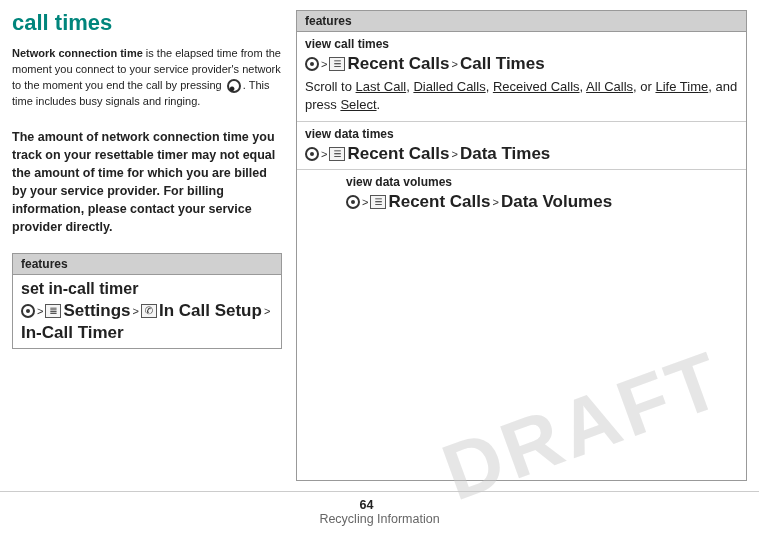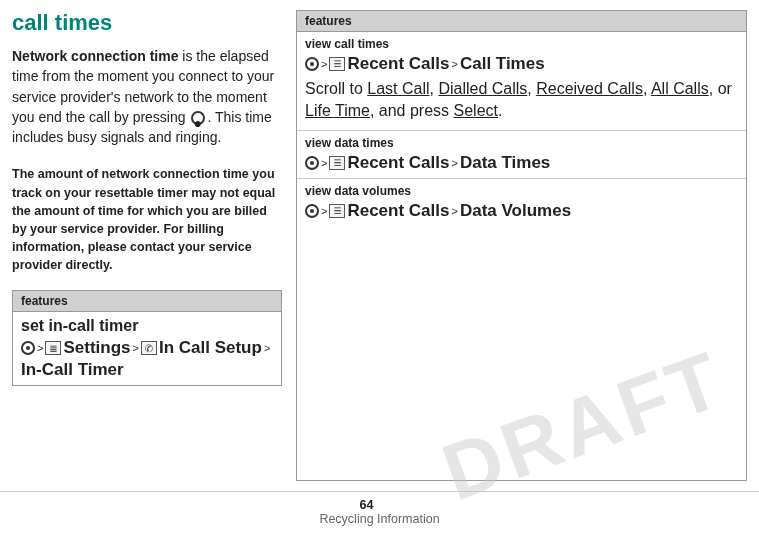--- a/index.html
+++ b/index.html
@@ -38,21 +38,21 @@
 
     .page-title {
       font-size: 22px;
       font-weight: bold;
       color: #00857c;
       margin-bottom: 6px;
       font-family: Arial, Helvetica, sans-serif;
     }
 
     .body-text {
-      font-size: 14px;
+      font-size: 11px;
       color: #222;
       line-height: 1.45;
       margin-bottom: 8px;
     }
 
     .body-text strong {
       font-weight: bold;
     }
 
     .bold-paragraph {
@@ -170,40 +170,41 @@
       border-bottom: 1px solid #999;
     }
 
     .right-feature-section {
       border-bottom: 1px solid #ccc;
       padding: 5px 8px;
     }
 
     .right-feature-section:last-child {
       border-bottom: none;
+      margin-left: 41px;
     }
 
     .right-feature-label {
       font-size: 12px;
       font-weight: bold;
       color: #222;
       margin-bottom: 3px;
     }
 
     .right-feature-instruction {
       font-size: 11.5px;
       color: #222;
       display: flex;
       align-items: center;
       gap: 2px;
       flex-wrap: wrap;
     }
 
     .scroll-text {
-      font-size: 16px;
+      font-size: 13px;
       color: #222;
       line-height: 1.4;
       margin: 4px 0 2px 0;
     }
 
     
     .page-footer {
       display: flex;
       align-items: center;
       padding: 6px 12px;

